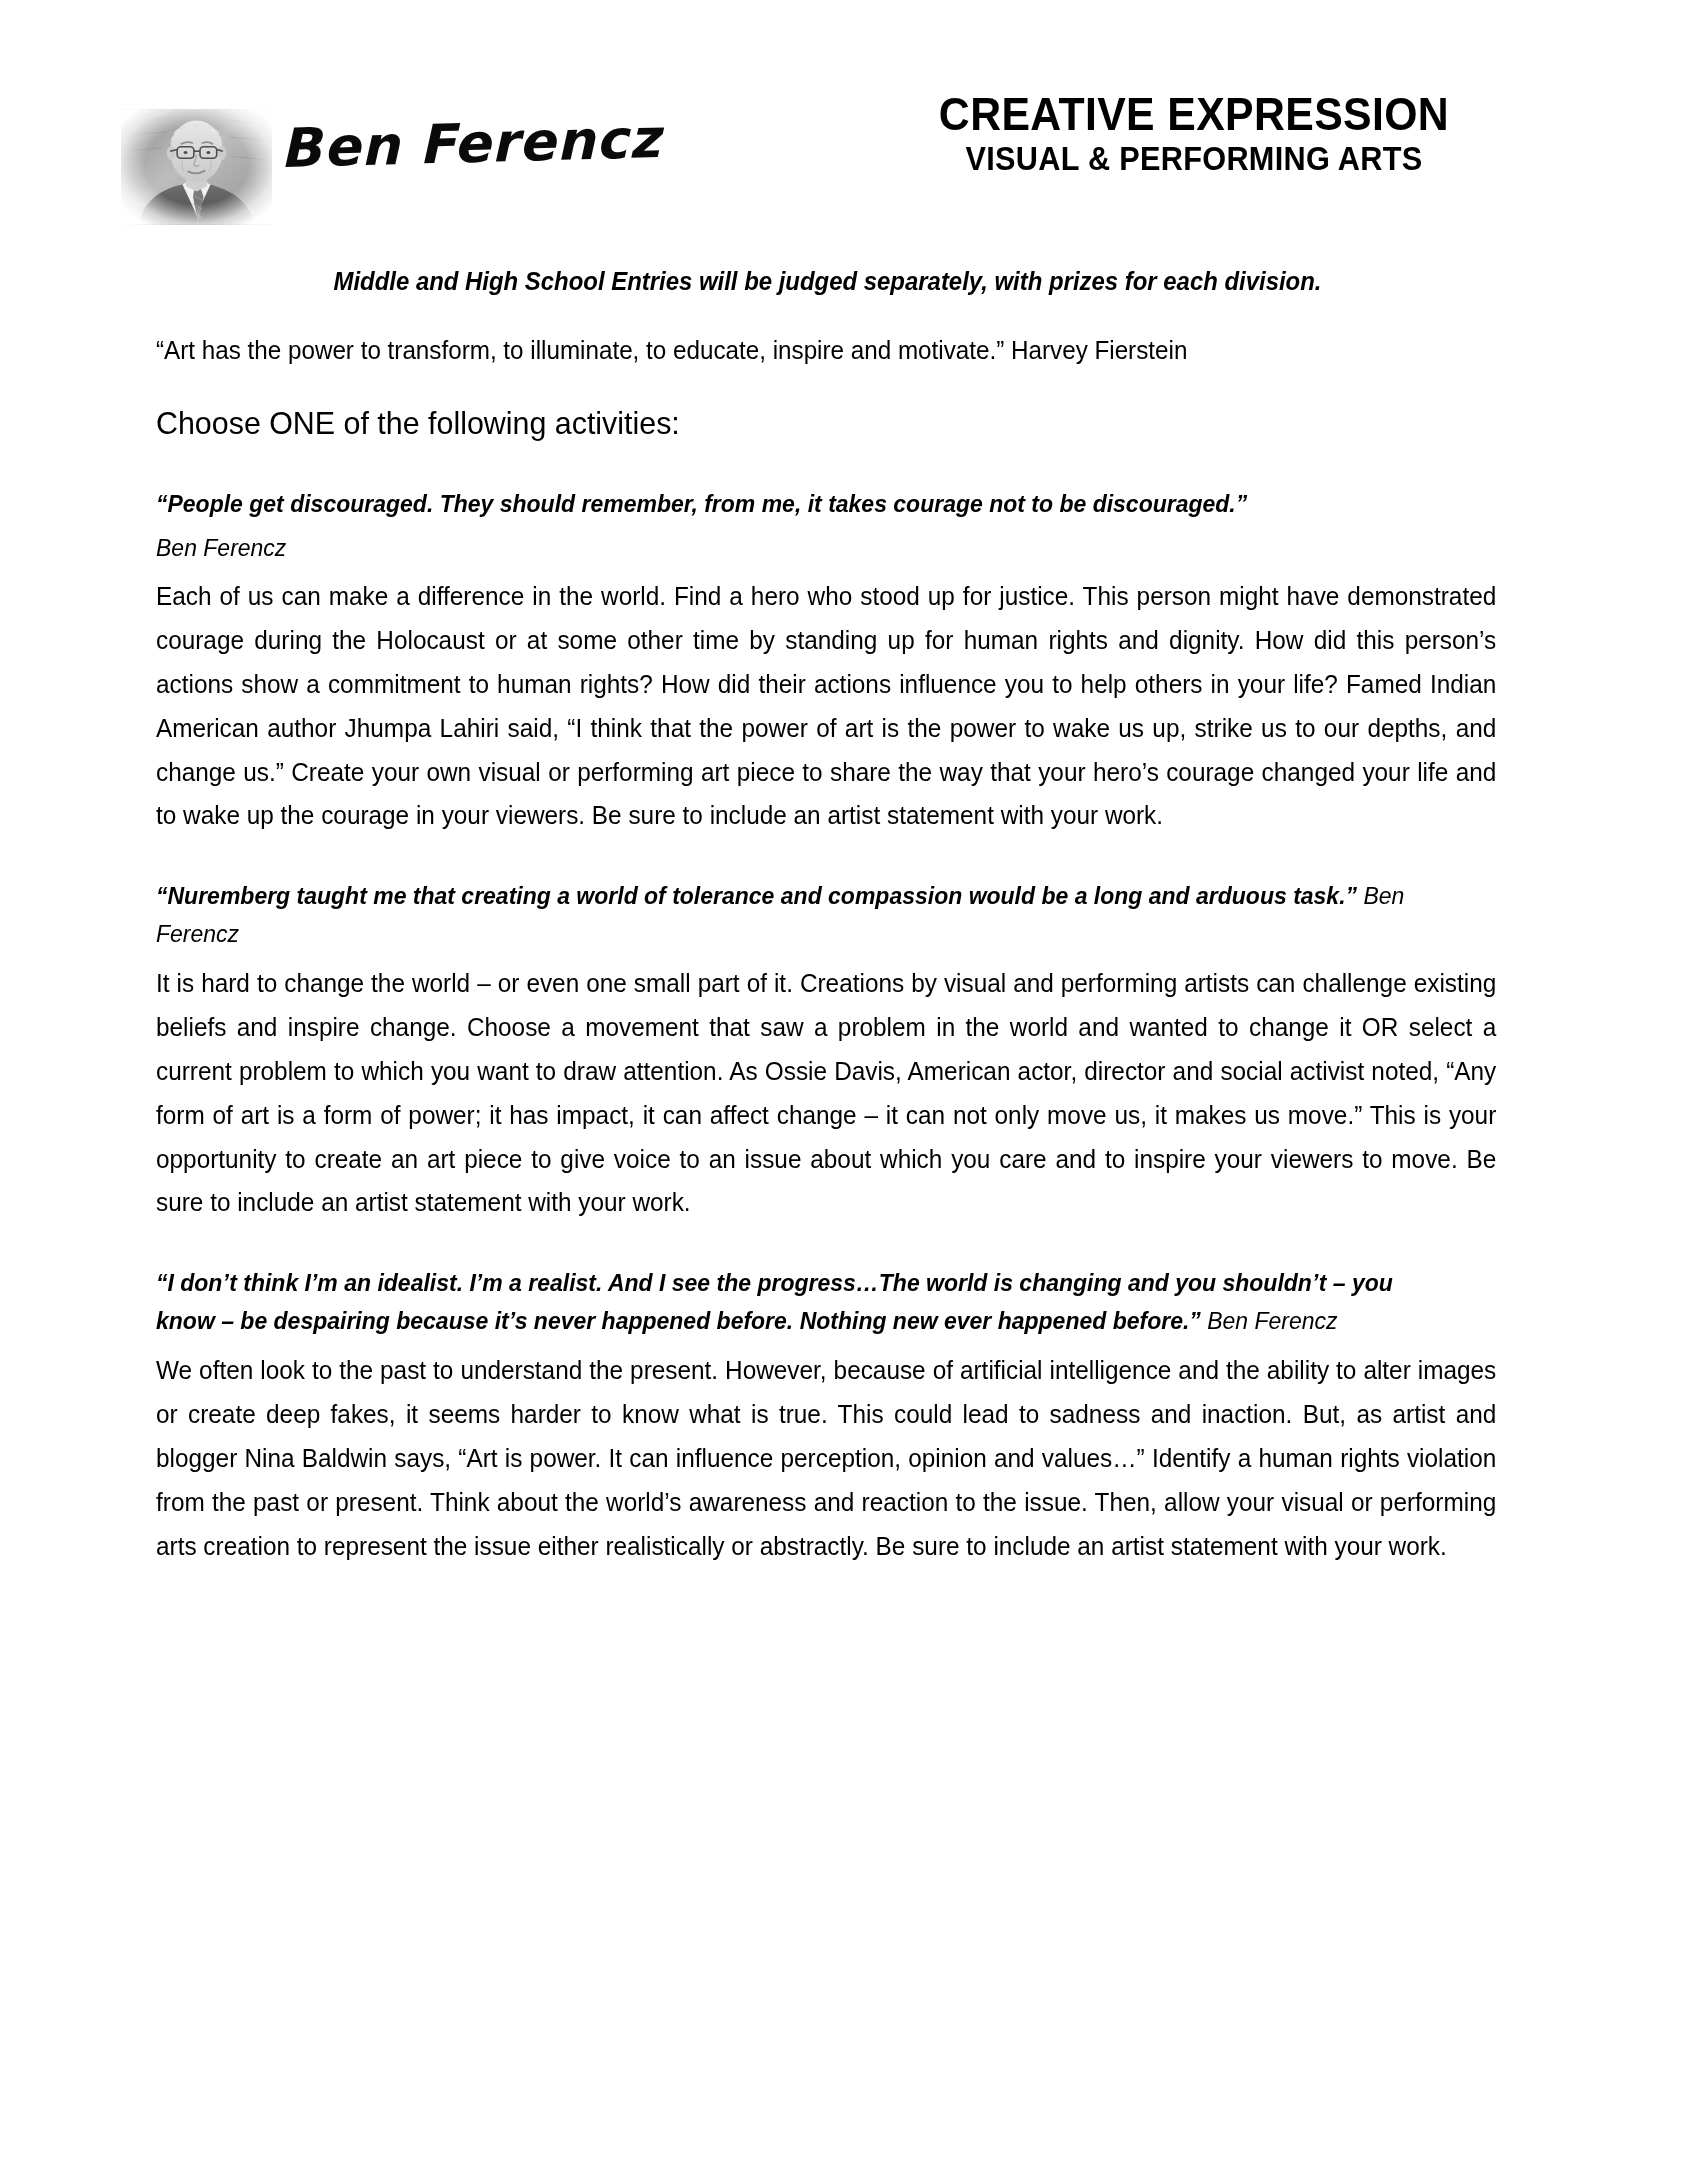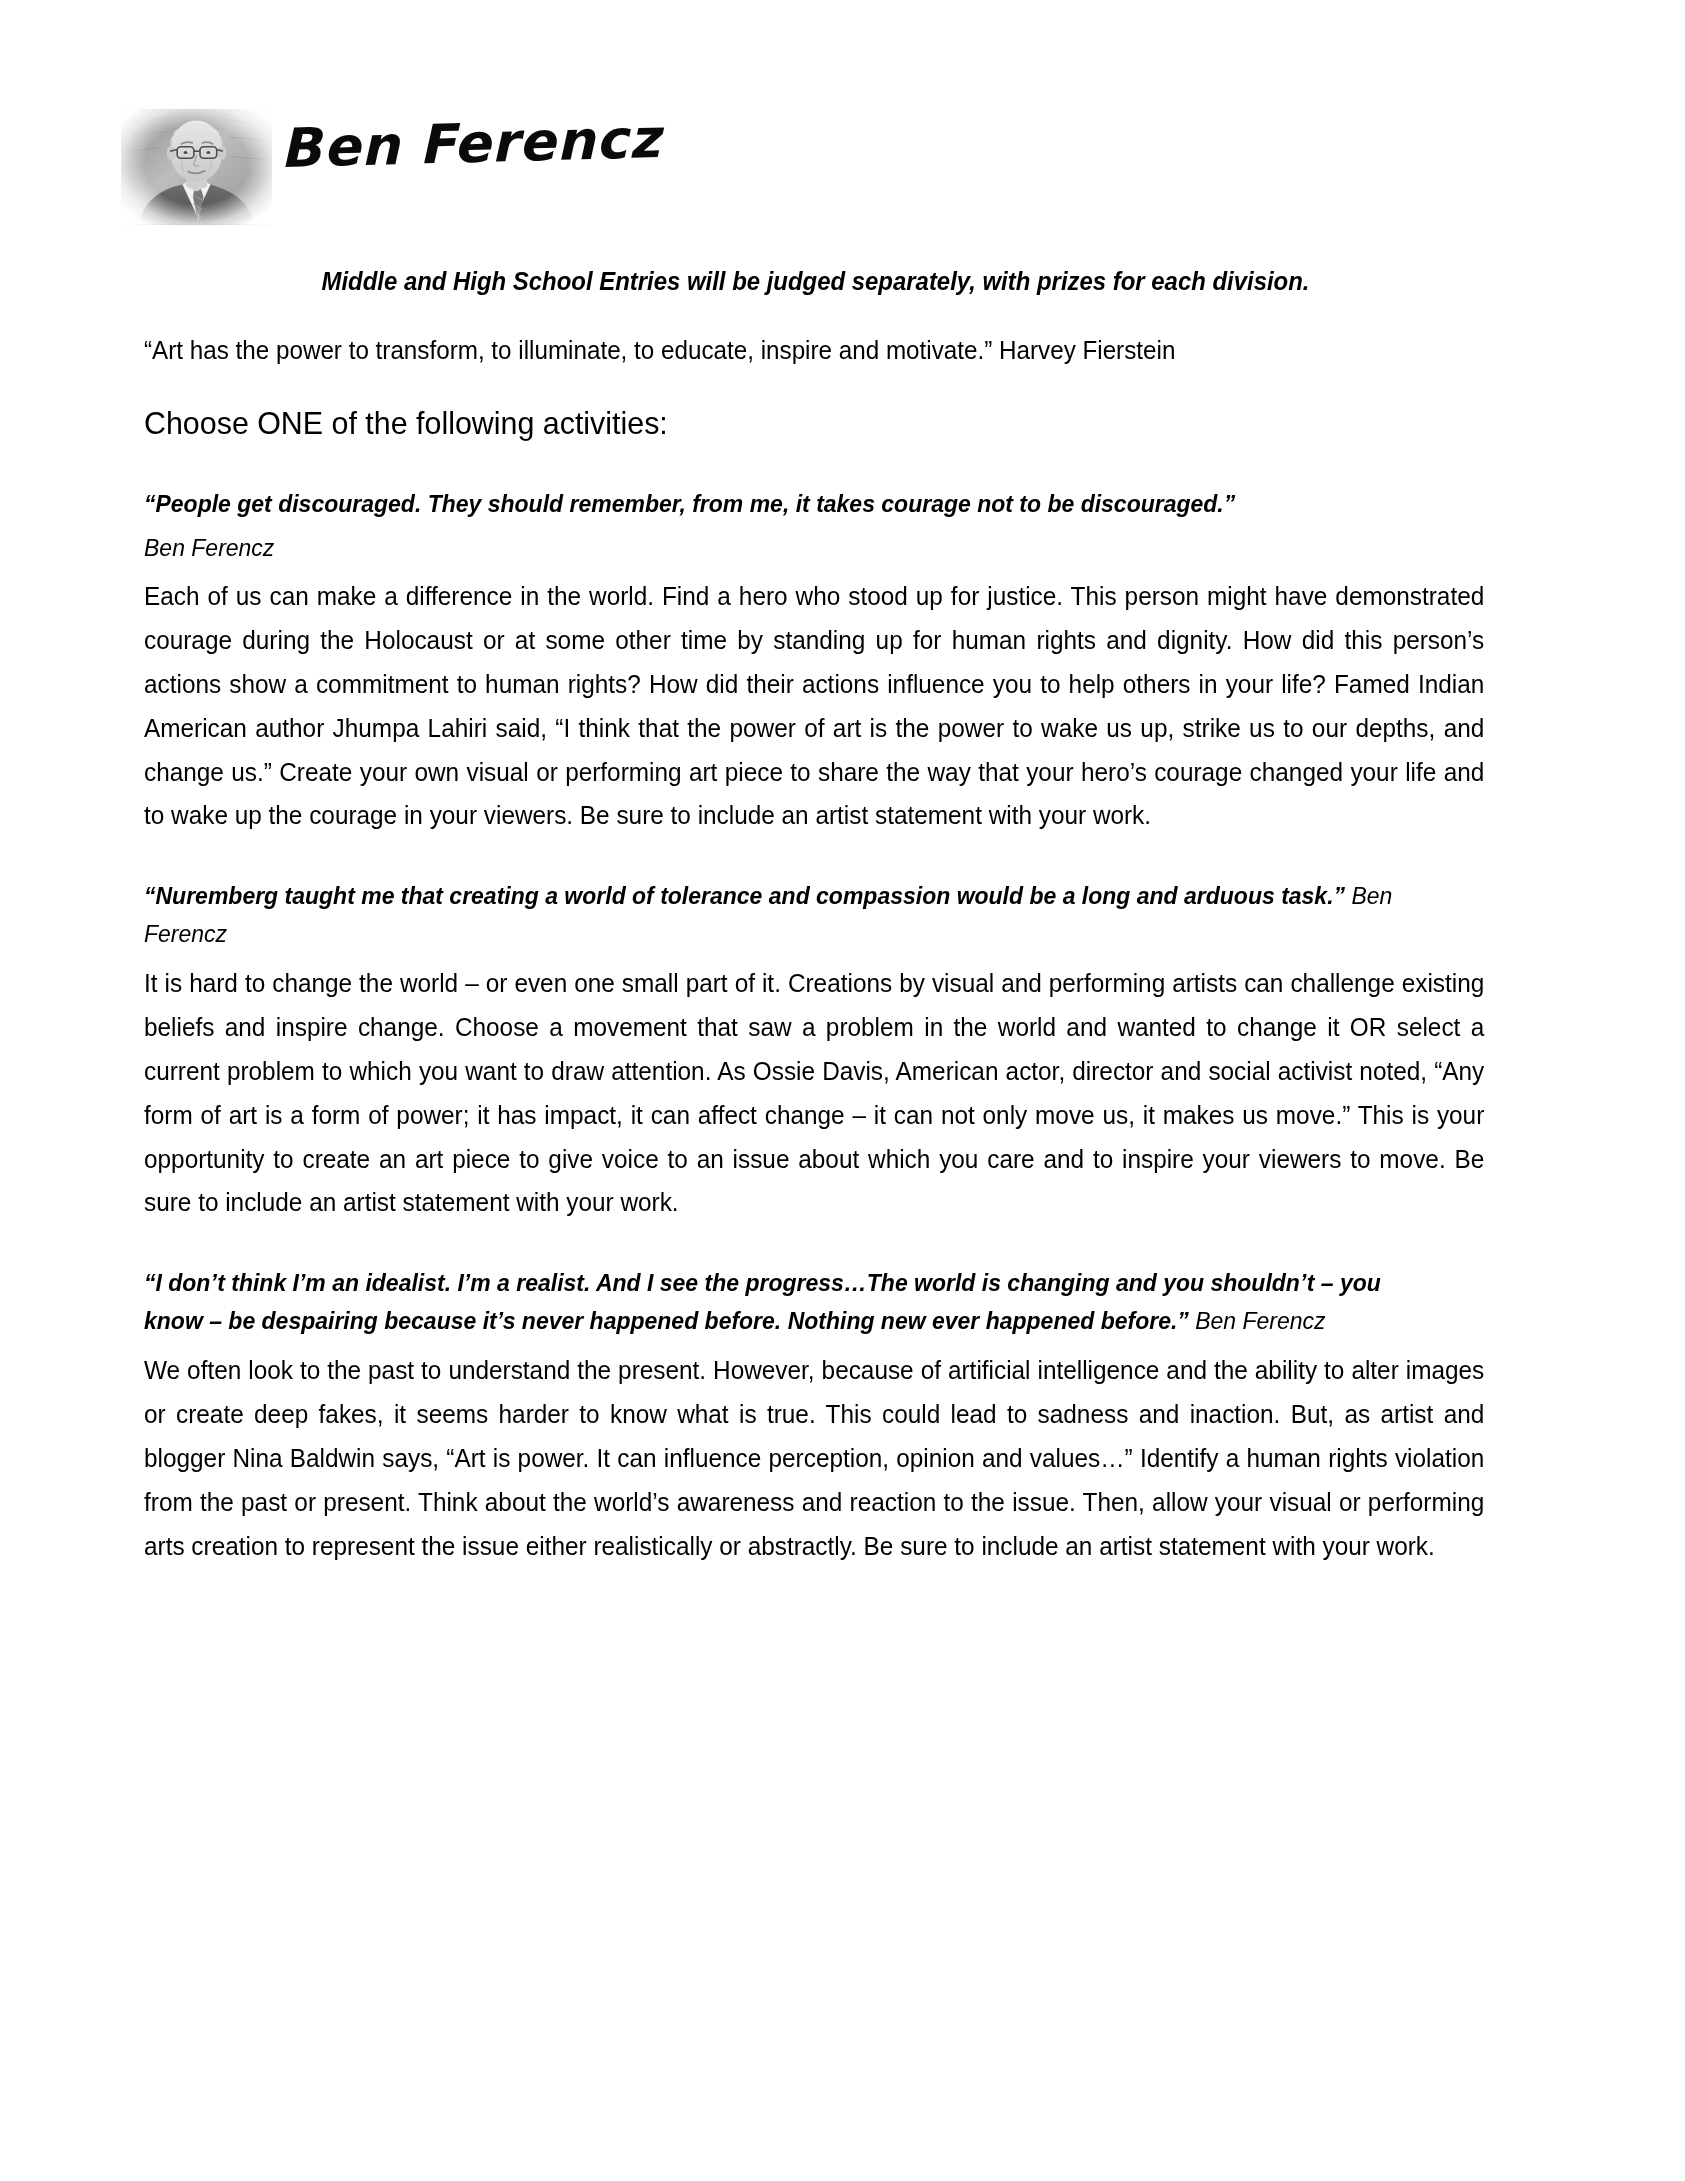--- a/index.html
+++ b/index.html
@@ -86,21 +86,21 @@
     letter-spacing: 0.3px;
     transform: scaleX(0.93);
     transform-origin: center;
     white-space: nowrap;
     margin-top: 1.8px;
   }
 
   
   .content {
     position: absolute;
-    left: 144px;
+    left: 156px;
     top: 263px;
     width: 1343px;
   }
 
   .divisions {
     text-align: center;
     font-weight: 700;
     font-style: italic;
     font-size: 26px;
     line-height: 1.4;
@@ -259,20 +259,24 @@
           <path d="M70 58 q-2 8 2 13" stroke="#bcbcbc" stroke-width="1.2" fill="none"></path>
           <path d="M102 58 q2 8 -2 13" stroke="#bcbcbc" stroke-width="1.2" fill="none"></path>
 
           <rect x="0" y="0" width="172" height="132" fill="url(#vig)"></rect>
         </svg>
       </div>
 
       <div class="signature">Ben Ferencz</div>
     </div>
 
+    <div class="title-block">
+      <div class="title-main">CREATIVE EXPRESSION</div>
+      <div class="title-sub">VISUAL &amp; PERFORMING ARTS</div>
+    </div>
   </div>
 
   <div class="content">
 
     <p class="divisions">Middle and High School Entries will be judged separately, with prizes for each division.</p>
 
     <p class="epigraph">“Art has the power to transform, to illuminate, to educate, inspire and motivate.”  Harvey Fierstein</p>
 
     <h2 class="choose-heading">Choose ONE of the following activities:</h2>
 

